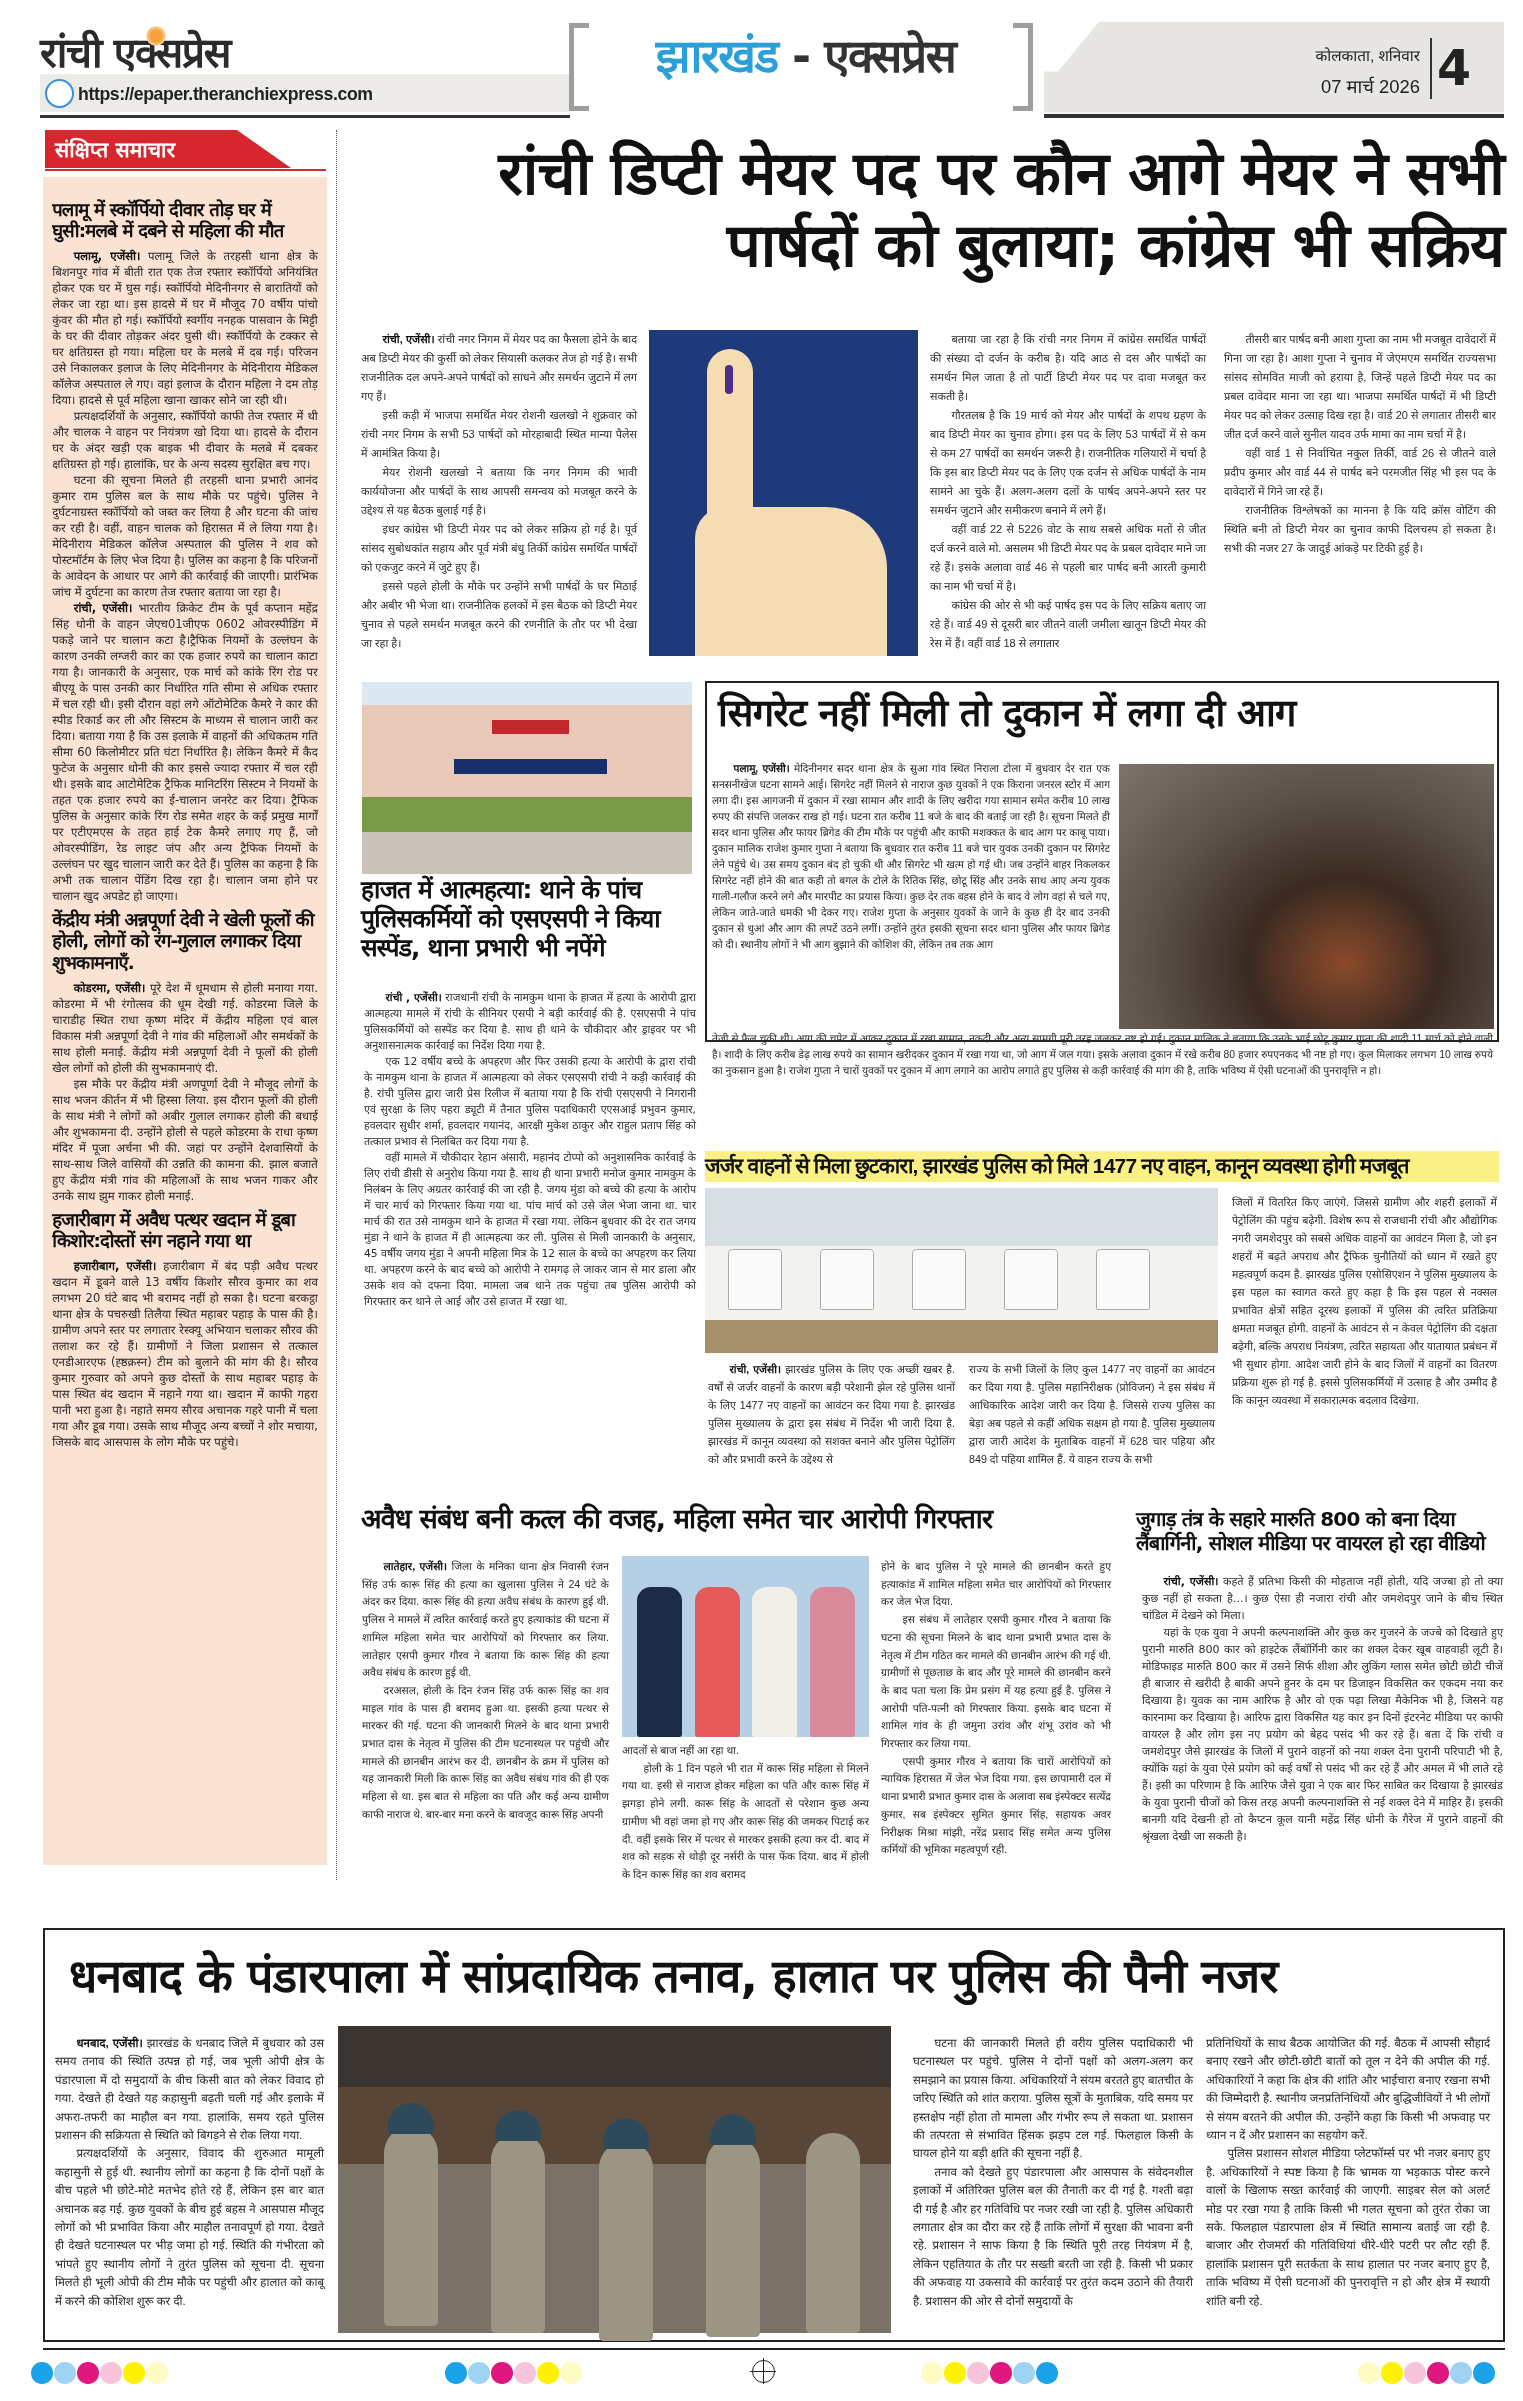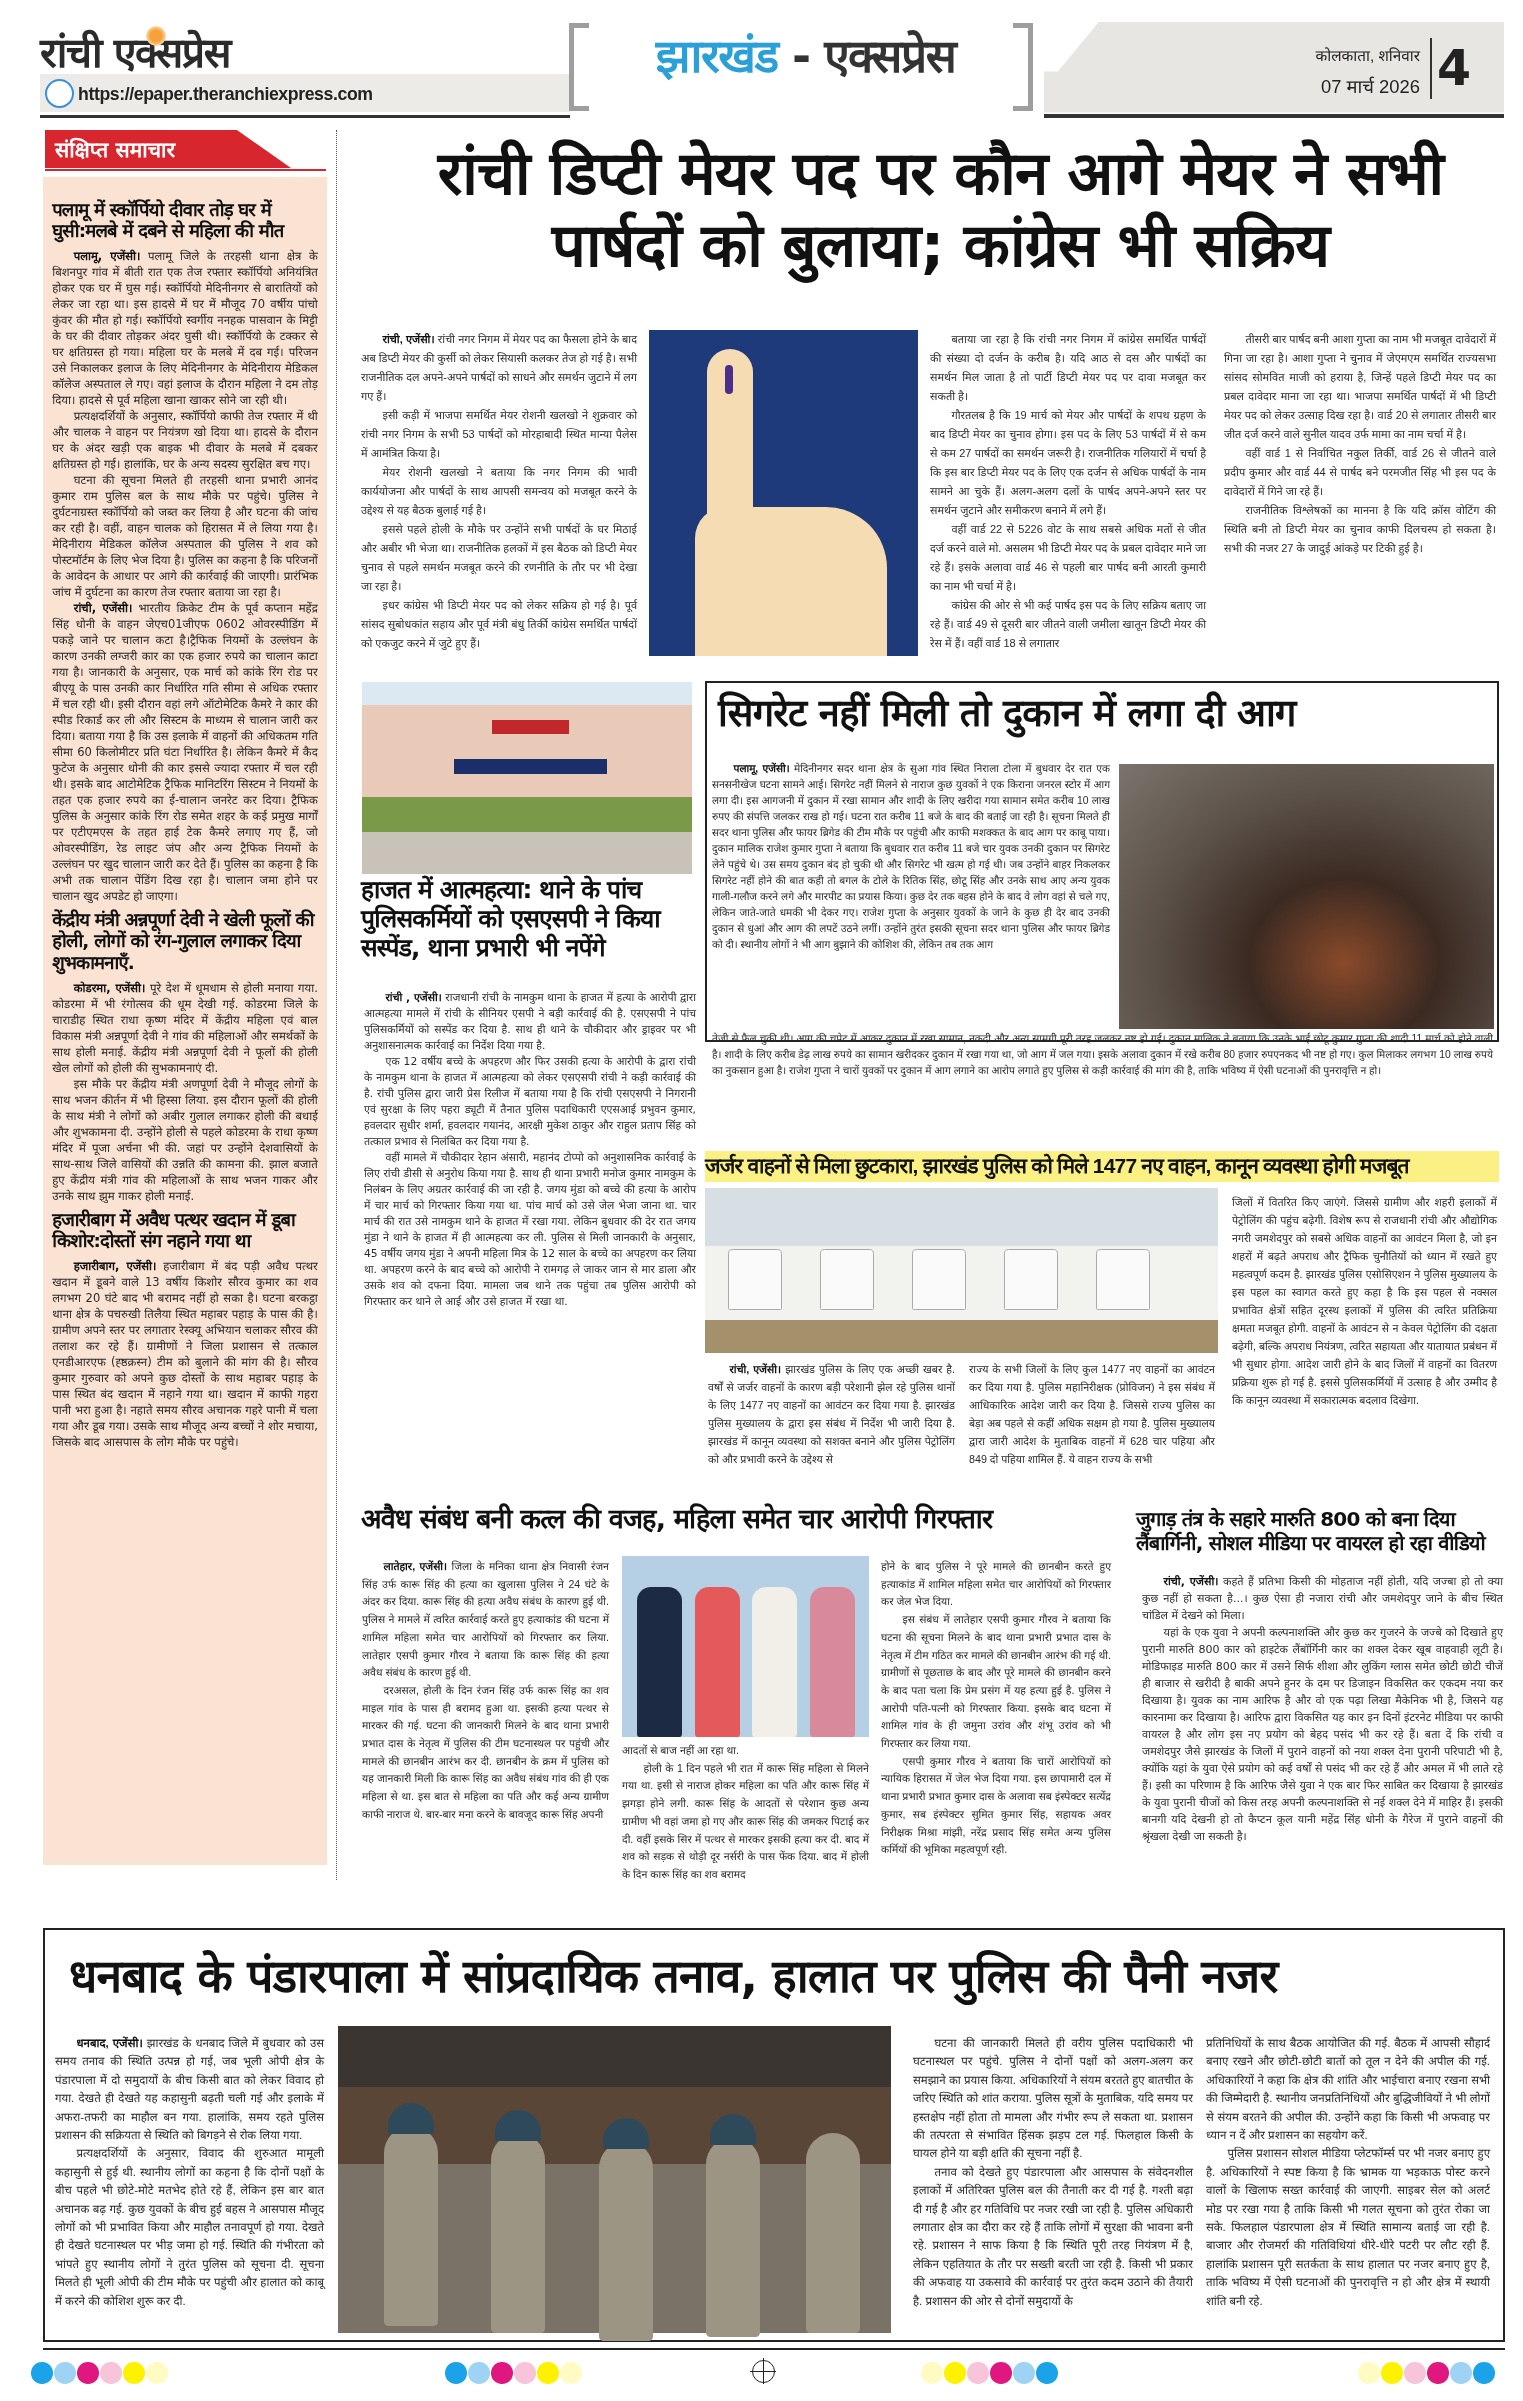--- a/index.html
+++ b/index.html
@@ -35,21 +35,21 @@
   
   .brief-tab { left: 45px; top: 130px; width: 246px; height: 38px; background: #d7262e; clip-path: polygon(0 0, 78% 0, 100% 100%, 0 100%); }
   .brief-tab-text { left: 55px; top: 135px; font-size: 21px; font-weight: 900; color: #fff; }
   .brief-rule { left: 45px; top: 169px; width: 281px; height: 2.3px; background: #d7262e; }
   .brief-col { left: 43px; top: 177px; width: 284px; height: 1688px; background: #fbe3d3; padding: 17px 9.2px 0 9.2px; }
   .brief-col .hl { font-size: 18.4px; margin: 4.6px 0 6.1px 0; }
   .brief-col .body-text { font-size: 11.5px; line-height: 16px; }
   .dotted-v { left: 336px; top: 130px; width: 0; height: 1750px; border-left: 1.5px dotted #555; }
 
   
-  .lead-hl { left: 353px; top: 137px; width: 1151px; font-size: 60px; text-align: center; line-height: 1.2; margin-left: 12px; }
+  .lead-hl { left: 353px; top: 137px; width: 1151px; font-size: 60px; text-align: right; line-height: 1.2; }
   .lead-col1 { left: 361px; top: 330px; width: 276px; }
   .ink-img { left: 649px; top: 330px; width: 269px; height: 326px; background: #1e3a7a; overflow: hidden; }
   .finger { left: 58px; top: 19px; width: 46px; height: 253px; background: #f5dcb2; border-radius: 23px 23px 7.7px 7.7px; }
   .fist { left: 46px; top: 177px; width: 192px; height: 153px; background: #f5dcb2; border-radius: 31px 61px 0 0; }
   .ink-mark { left: 76px; top: 35px; width: 7.7px; height: 29px; background: #4b2e8a; border-radius: 3.8px; }
   .lead-col3 { left: 930px; top: 330px; width: 276px; }
   .lead-col4 { left: 1224px; top: 330px; width: 272px; }
 
   
   .station-img { left: 362px; top: 682px; width: 330px; height: 192px; background: linear-gradient(#dce9f2 0 12%, #e9c9b8 12% 60%, #7a9a4a 60% 78%, #c8c2b8 78%); }
@@ -158,22 +158,22 @@
     </div>
   </div>
 </div>
 <div class="abs dotted-v"></div>
 
 <div class="abs hl lead-hl">रांची डिप्टी मेयर पद पर कौन आगे मेयर ने सभी पार्षदों को बुलाया; कांग्रेस भी सक्रिय</div>
 <div class="abs body-text cond lead-col1">
   <p><span class="dateline">रांची, एजेंसी।</span> <span>रांची नगर निगम में मेयर पद का फैसला होने के बाद अब डिप्टी मेयर की कुर्सी को लेकर सियासी कलकर तेज हो गई है। सभी राजनीतिक दल अपने-अपने पार्षदों को साधने और समर्थन जुटाने में लग गए हैं।</span></p>
   <p>इसी कड़ी में भाजपा समर्थित मेयर रोशनी खलखो ने शुक्रवार को रांची नगर निगम के सभी 53 पार्षदों को मोरहाबादी स्थित मान्या पैलेस में आमंत्रित किया है।</p>
   <p>मेयर रोशनी खलखो ने बताया कि नगर निगम की भावी कार्ययोजना और पार्षदों के साथ आपसी समन्वय को मजबूत करने के उद्देश्य से यह बैठक बुलाई गई है।</p>
+  <p>इधर कांग्रेस भी डिप्टी मेयर पद को लेकर सक्रिय हो गई है। पूर्व सांसद सुबोधकांत सहाय और पूर्व मंत्री बंधु तिर्की कांग्रेस समर्थित पार्षदों को एकजुट करने में जुटे हुए हैं।</p>
   <p>इससे पहले होली के मौके पर उन्होंने सभी पार्षदों के घर मिठाई और अबीर भी भेजा था। राजनीतिक हलकों में इस बैठक को डिप्टी मेयर चुनाव से पहले समर्थन मजबूत करने की रणनीति के तौर पर भी देखा जा रहा है।</p>
-  <p>इधर कांग्रेस भी डिप्टी मेयर पद को लेकर सक्रिय हो गई है। पूर्व सांसद सुबोधकांत सहाय और पूर्व मंत्री बंधु तिर्की कांग्रेस समर्थित पार्षदों को एकजुट करने में जुटे हुए हैं।</p>
 </div>
 <div class="abs ink-img">
   <div class="abs finger"></div>
   <div class="abs fist"></div>
   <div class="abs ink-mark"></div>
 </div>
 <div class="abs body-text cond lead-col3">
   <p>बताया जा रहा है कि रांची नगर निगम में कांग्रेस समर्थित पार्षदों की संख्या दो दर्जन के करीब है। यदि आठ से दस और पार्षदों का समर्थन मिल जाता है तो पार्टी डिप्टी मेयर पद पर दावा मजबूत कर सकती है।</p>
   <p>गौरतलब है कि 19 मार्च को मेयर और पार्षदों के शपथ ग्रहण के बाद डिप्टी मेयर का चुनाव होगा। इस पद के लिए 53 पार्षदों में से कम से कम 27 पार्षदों का समर्थन जरूरी है। राजनीतिक गलियारों में चर्चा है कि इस बार डिप्टी मेयर पद के लिए एक दर्जन से अधिक पार्षदों के नाम सामने आ चुके हैं। अलग-अलग दलों के पार्षद अपने-अपने स्तर पर समर्थन जुटाने और समीकरण बनाने में लगे हैं।</p>
   <p>वहीं वार्ड 22 से 5226 वोट के साथ सबसे अधिक मतों से जीत दर्ज करने वाले मो. असलम भी डिप्टी मेयर पद के प्रबल दावेदार माने जा रहे हैं। इसके अलावा वार्ड 46 से पहली बार पार्षद बनी आरती कुमारी का नाम भी चर्चा में है।</p>

